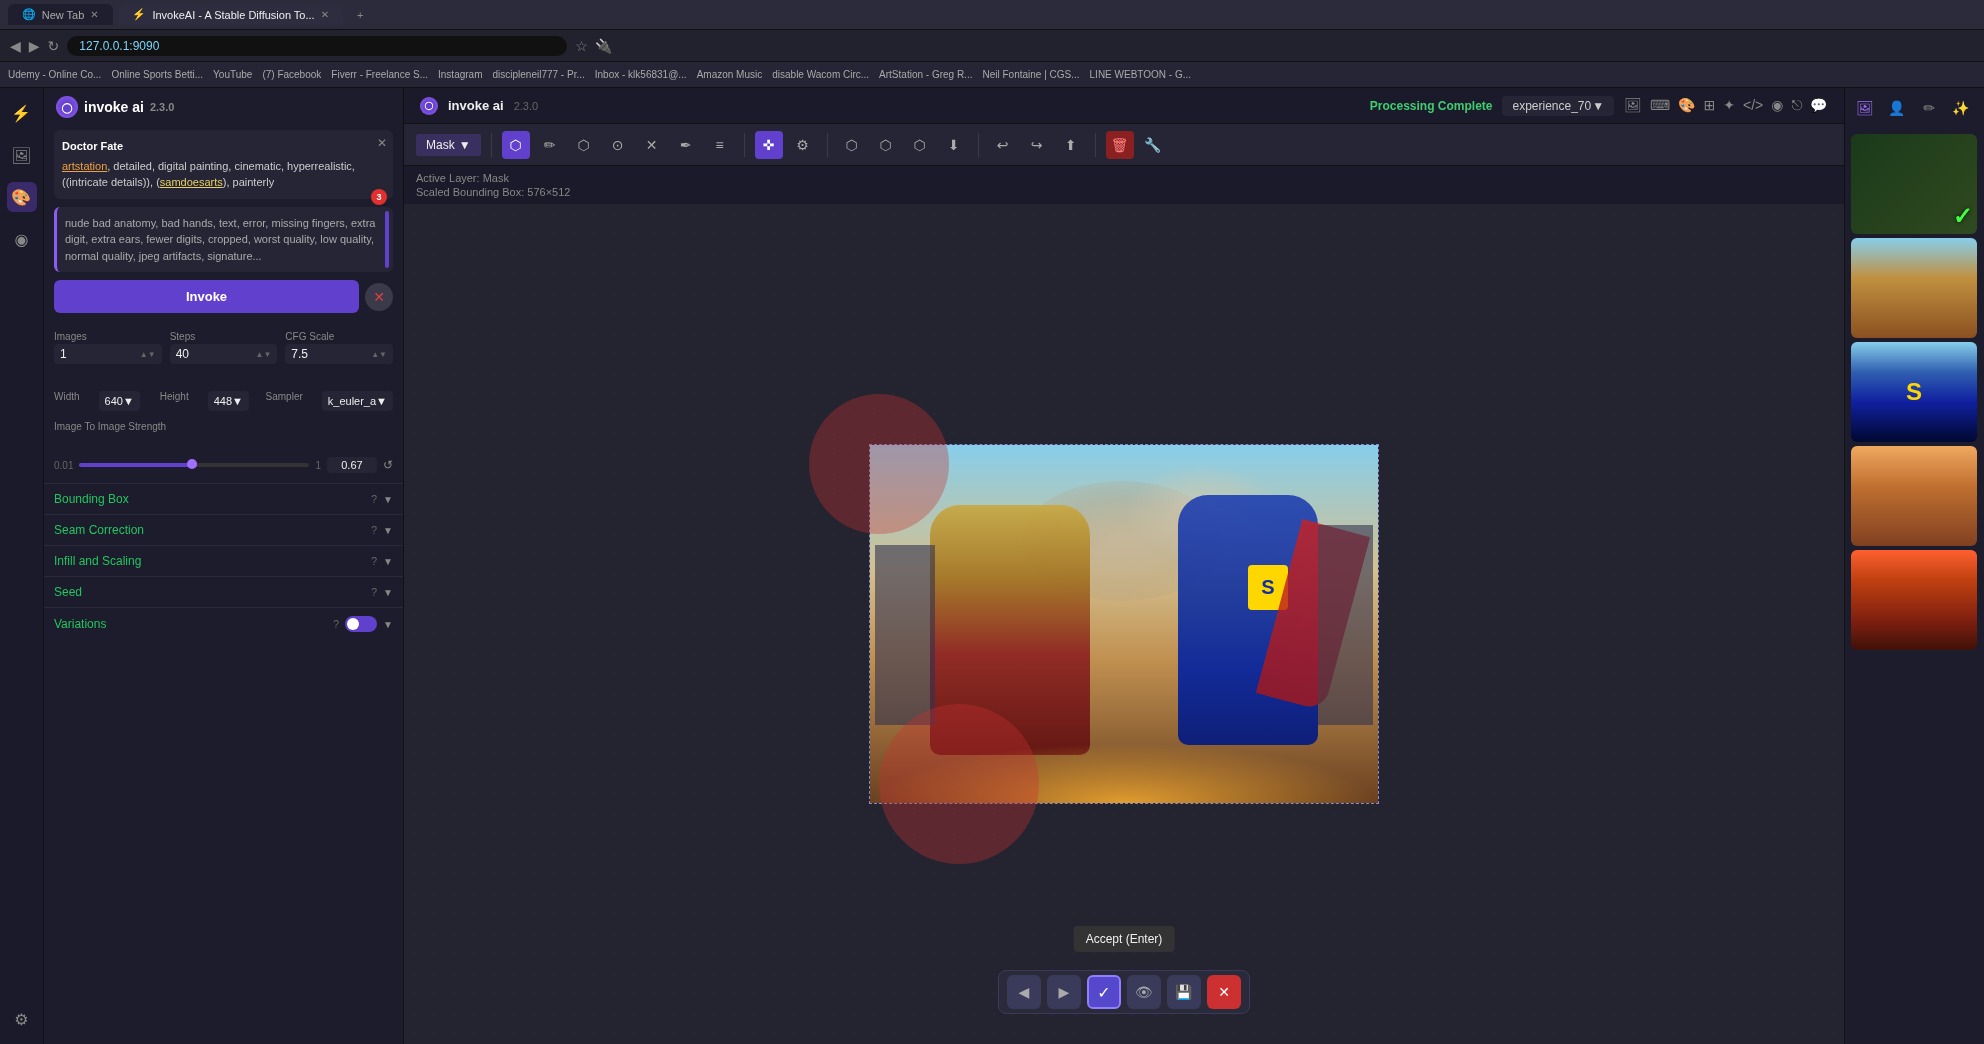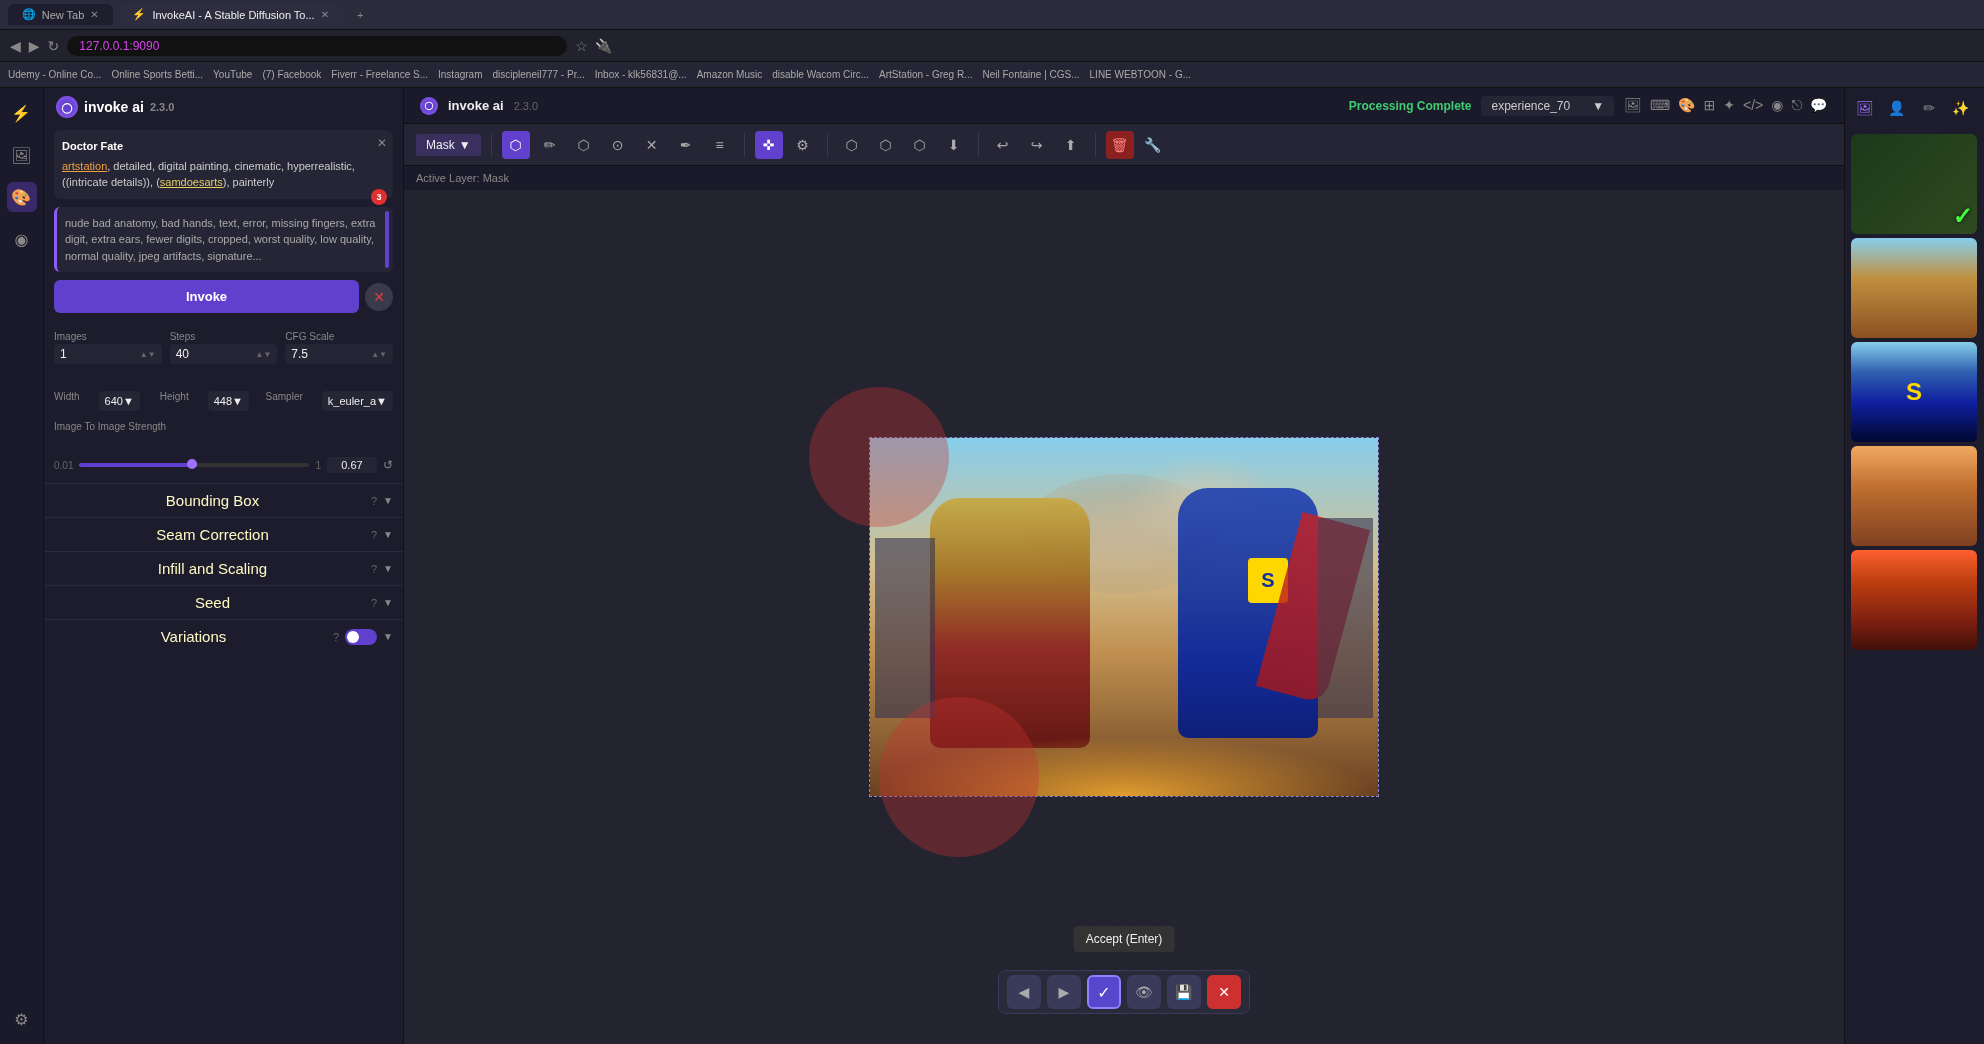--- a/index.html
+++ b/index.html
@@ -5,21 +5,21 @@
     * { box-sizing: border-box; margin: 0; padding: 0; }
     body { background: #1a1a2e; color: #ccc; font-family: 'Segoe UI', sans-serif; font-size: 12px; overflow: hidden; width: 1984px; height: 1044px; }
 
     
     .browser-bar { background: #2b2b3b; height: 30px; display: flex; align-items: center; padding: 0 8px; gap: 6px; border-bottom: 1px solid #111; }
     .browser-tab { background: #1e1e2e; border-radius: 6px 6px 0 0; padding: 4px 14px; font-size: 11px; color: #aaa; display: flex; align-items: center; gap: 6px; }
     .browser-tab.active { background: #2d2d3f; color: #eee; }
     .tab-close { color: #888; font-size: 10px; cursor: pointer; }
     .browser-nav { background: #22222f; height: 32px; display: flex; align-items: center; padding: 0 10px; gap: 8px; border-bottom: 1px solid #111; }
     .nav-btn { color: #888; font-size: 14px; cursor: pointer; background: none; border: none; }
-    .url-bar { background: #111; border-radius: 14px; padding: 3px 12px; color: #d946ef; font-size: 12px; flex: 1; max-width: 500px; }
+    .url-bar { background: #111; border-radius: 14px; padding: 3px 12px; color: #7dd3fc; font-size: 12px; flex: 1; max-width: 500px; }
     .bookmarks-bar { background: #252535; height: 26px; display: flex; align-items: center; padding: 0 8px; gap: 10px; border-bottom: 1px solid #111; overflow: hidden; }
     .bookmark { color: #aaa; font-size: 10px; white-space: nowrap; cursor: pointer; }
 
     
     .app { display: flex; height: calc(1044px - 88px); background: #1a1a2a; }
 
     
     .sidebar-icons { width: 44px; background: #1a1a2a; display: flex; flex-direction: column; align-items: center; padding-top: 10px; gap: 12px; border-right: 1px solid #111; }
     .sidebar-icon { width: 30px; height: 30px; display: flex; align-items: center; justify-content: center; border-radius: 6px; color: #888; font-size: 16px; cursor: pointer; }
     .sidebar-icon.active { background: #3a2a6a; color: #a070ff; }
@@ -66,32 +66,32 @@
     .slider-track { flex: 1; height: 4px; background: #333; border-radius: 2px; position: relative; }
     .slider-fill { height: 100%; background: #6040cc; border-radius: 2px; width: 51%; }
     .slider-thumb { position: absolute; top: -4px; right: 49%; width: 10px; height: 10px; background: #a070ff; border-radius: 50%; }
     .slider-val { background: #252535; border-radius: 4px; padding: 2px 6px; color: #eee; font-size: 11px; width: 50px; text-align: center; }
     .slider-min { color: #666; font-size: 10px; }
     .slider-max { color: #666; font-size: 10px; }
     .refresh-icon { color: #888; font-size: 12px; cursor: pointer; }
 
     .accordion-item { border-top: 1px solid #2a2a3a; }
     .accordion-header { display: flex; align-items: center; padding: 8px 10px; cursor: pointer; }
-    .accordion-title { flex: 1; color: #fef9c3; font-size: 15px; font-weight: 500; text-align: center; }
+    .accordion-title { flex: 1; color: #22c55e; font-size: 12px; font-weight: 500; }
     .accordion-help { color: #666; font-size: 11px; margin-right: 6px; }
     .accordion-arrow { color: #888; font-size: 10px; }
 
     .variations-row { display: flex; align-items: center; padding: 8px 10px; }
     .toggle { width: 32px; height: 16px; background: #6040cc; border-radius: 8px; position: relative; cursor: pointer; }
     .toggle-thumb { width: 12px; height: 12px; background: #fff; border-radius: 50%; position: absolute; top: 2px; left: 2px; }
 
     
     .top-bar { background: #1a1a2a; height: 36px; display: flex; align-items: center; padding: 0 16px; border-bottom: 1px solid #111; gap: 10px; }
     .top-status { color: #40cc70; font-size: 12px; font-weight: 600; }
-    .top-model { background: #252535; border-radius: 4px; padding: 3px 10px; color: #ccc; font-size: 12px; display: flex; align-items: center; gap: 22px; cursor: pointer; }
+    .top-model { background: #252535; border-radius: 4px; padding: 3px 10px; color: #ccc; font-size: 12px; display: flex; align-items: center; gap: 1px; cursor: pointer; }
     .top-icons { display: flex; gap: 8px; margin-left: auto; }
     .top-icon { color: #888; font-size: 14px; cursor: pointer; }
 
     
     .main-area { flex: 1; display: flex; flex-direction: column; position: relative; }
     .canvas-toolbar { background: #252535; height: 42px; display: flex; align-items: center; padding: 0 12px; gap: 6px; border-bottom: 1px solid #111; }
     .mask-dropdown { background: #3a3060; border-radius: 2px; padding: 4px 10px; color: #eee; font-size: 12px; display: flex; align-items: center; gap: 4px; cursor: pointer; }
     .toolbar-sep { width: 1px; height: 24px; background: #3a3a4a; margin: 0 4px; }
     .toolbar-btn { width: 28px; height: 28px; display: flex; align-items: center; justify-content: center; border-radius: 4px; color: #aaa; font-size: 14px; cursor: pointer; background: none; border: none; }
     .toolbar-btn.active { background: #6040cc; color: #fff; }
@@ -370,20 +370,21 @@
       <button class="toolbar-btn">↩</button>
       <button class="toolbar-btn">↪</button>
       <button class="toolbar-btn">⬆</button>
       <div class="toolbar-sep"></div>
       <button class="toolbar-btn red">🗑</button>
       <button class="toolbar-btn">🔧</button>
     </div>
 
     <div class="canvas-info">
       <div>Active Layer: Mask</div>
+      <div>Scaled Bounding Box: 576×512</div>
     </div>
 
     <div class="canvas-viewport">
 
       <div style="position:relative;">
 
         <div style="position:absolute; top:-50px; left:-60px; width:140px; height:140px; border-radius:50%; background:rgba(200,50,50,0.35); border:none; z-index:2;"></div>
         <div style="position:absolute; bottom:-60px; left:10px; width:160px; height:160px; border-radius:50%; background:rgba(200,50,50,0.35); border:none; z-index:2;"></div>
 
         <div style="width:510px; height:360px; position:relative; border:1px dashed #8888cc; overflow:hidden;">

